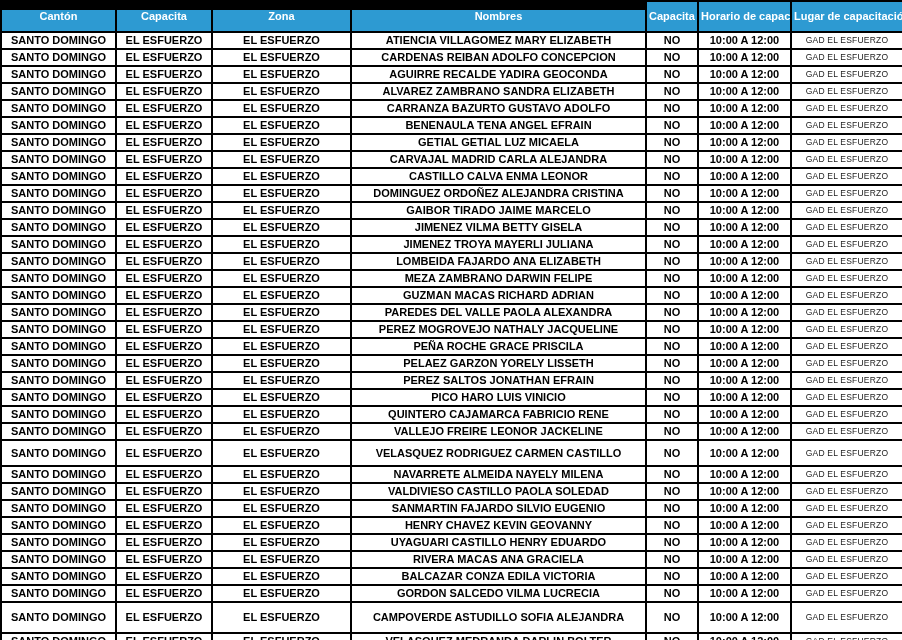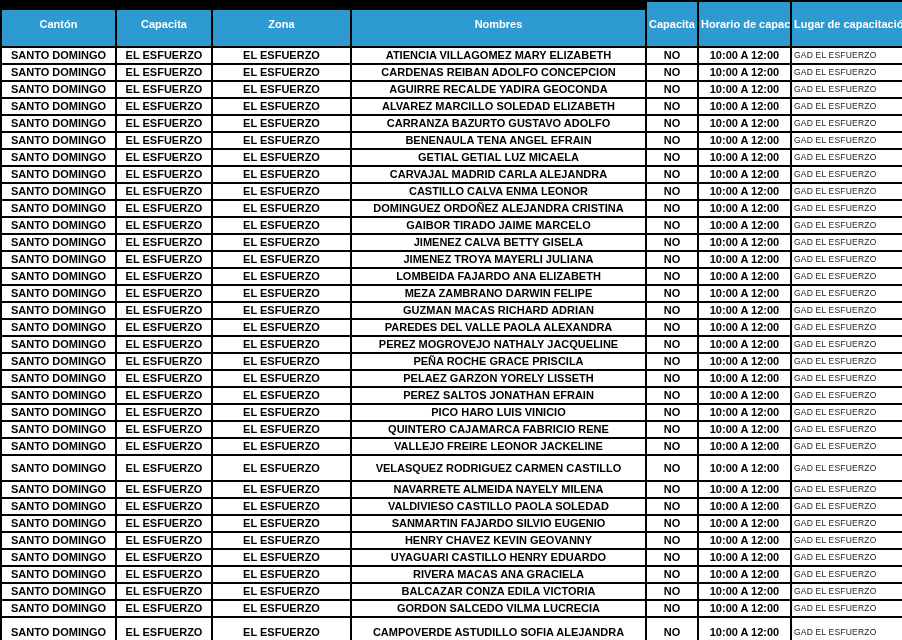--- a/index.html
+++ b/index.html
@@ -23,21 +23,21 @@
     box-sizing: border-box;
   }
   thead th {
     background-color: #2D9AD2;
     color: #ffffff;
     font-size: 11px;
     font-weight: bold;
     text-align: center;
     vertical-align: middle;
     line-height: 1.15;
-    height: 46px;
+    height: 31px;
     border-bottom: 3px solid #000;
   }
   thead th.h-left {
     background-image: linear-gradient(#000000 0px, #000000 8px, rgba(0,0,0,0) 8px);
     padding-top: 8px;
   }
   thead th.h-right {
     white-space: normal;
   }
   tbody tr { height: 17px; }
@@ -47,21 +47,21 @@
     color: #000000;
     font-size: 11px;
     font-weight: bold;
     text-align: center;
     vertical-align: middle;
     line-height: 1;
   }
   tbody td.lugar-cell {
     font-size: 8.5px;
     font-weight: normal;
-    text-align: left;
+    text-align: center;
     padding-left: 4px;
     color: #1a1a1a;
     letter-spacing: 0.2px;
   }
 </style>
 </head>
 <body>
 
 <table id="capacitacion-table">
   <colgroup>
@@ -109,21 +109,21 @@
         <td>EL ESFUERZO</td>
         <td>AGUIRRE RECALDE YADIRA GEOCONDA</td>
         <td>NO</td>
         <td>10:00 A 12:00</td>
         <td class="lugar-cell">GAD EL ESFUERZO</td>
       </tr>
       <tr>
         <td>SANTO DOMINGO</td>
         <td>EL ESFUERZO</td>
         <td>EL ESFUERZO</td>
-        <td>ALVAREZ MARCILLO SOLEDAD ELIZABETH</td>
+        <td>ALVAREZ ZAMBRANO SANDRA ELIZABETH</td>
         <td>NO</td>
         <td>10:00 A 12:00</td>
         <td class="lugar-cell">GAD EL ESFUERZO</td>
       </tr>
       <tr>
         <td>SANTO DOMINGO</td>
         <td>EL ESFUERZO</td>
         <td>EL ESFUERZO</td>
         <td>CARRANZA BAZURTO GUSTAVO ADOLFO</td>
         <td>NO</td>
@@ -181,21 +181,21 @@
         <td>EL ESFUERZO</td>
         <td>GAIBOR TIRADO JAIME MARCELO</td>
         <td>NO</td>
         <td>10:00 A 12:00</td>
         <td class="lugar-cell">GAD EL ESFUERZO</td>
       </tr>
       <tr>
         <td>SANTO DOMINGO</td>
         <td>EL ESFUERZO</td>
         <td>EL ESFUERZO</td>
-        <td>JIMENEZ CALVA BETTY GISELA</td>
+        <td>JIMENEZ VILMA BETTY GISELA</td>
         <td>NO</td>
         <td>10:00 A 12:00</td>
         <td class="lugar-cell">GAD EL ESFUERZO</td>
       </tr>
       <tr>
         <td>SANTO DOMINGO</td>
         <td>EL ESFUERZO</td>
         <td>EL ESFUERZO</td>
         <td>JIMENEZ TROYA MAYERLI JULIANA</td>
         <td>NO</td>

